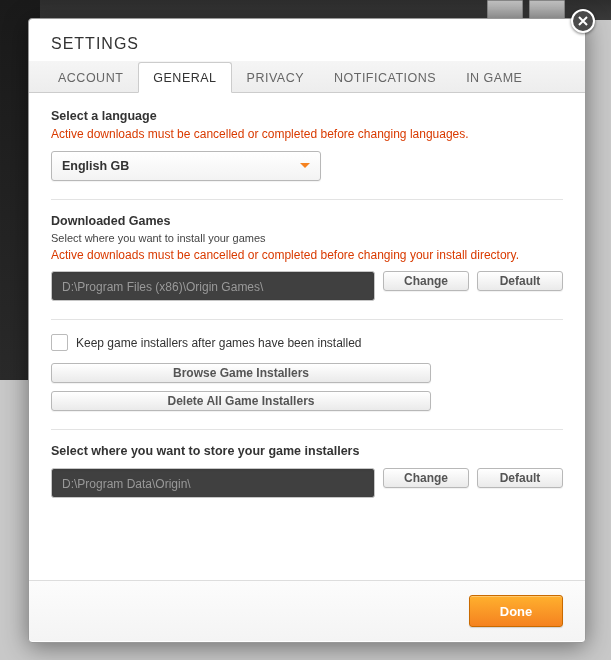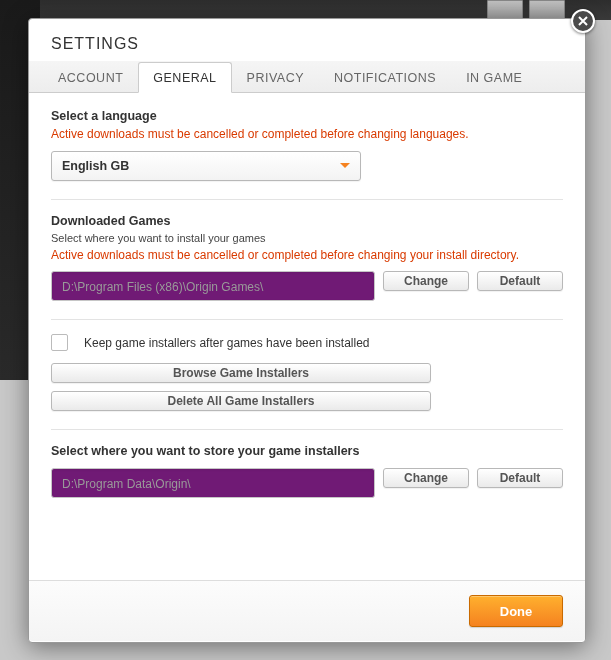--- a/index.html
+++ b/index.html
@@ -34,32 +34,32 @@
 
     
     .content::-webkit-scrollbar { width: 8px; }
     .content::-webkit-scrollbar-track { background: #f0f0f0; }
     .content::-webkit-scrollbar-thumb { background: #bfbfbf; border-radius: 4px; }
 
     .section-label { font-weight: bold; font-size: 12.5px; color: #333; margin-bottom: 4px; }
     .sub-text { font-size: 11px; color: #444; margin-bottom: 4px; }
     .warn { color: #d93a00; font-size: 12px; margin-bottom: 8px; line-height: 1.3; }
 
-    .select-box { display:flex; align-items:center; justify-content:space-between; width: 310px; height: 30px; border: 1px solid #b8b8b8; border-radius: 3px; background: linear-gradient(#fff,#f3f3f3); padding: 0 10px; cursor: pointer; box-shadow: inset 0 1px 0 #fff,0 1px 1px rgba(0,0,0,0.05);}
+    .select-box { display:flex; align-items:center; justify-content:space-between; width: 270px; height: 30px; border: 1px solid #b8b8b8; border-radius: 3px; background: linear-gradient(#fff,#f3f3f3); padding: 0 10px; cursor: pointer; box-shadow: inset 0 1px 0 #fff,0 1px 1px rgba(0,0,0,0.05);}
     .select-box span { font-size: 12.5px; font-weight: bold; color: #333; }
     .select-caret { width:0;height:0;border-left:5px solid transparent;border-right:5px solid transparent;border-top:5px solid #f58220;}
 
     hr.sep { border: none; border-top: 1px solid #e3e3e3; margin: 18px 0 14px; }
 
     .path-row { display:flex; gap: 8px; }
-    .path-input { flex: 1; height: 30px; border: 1px solid #c6c6c6; background: #701a75; border-radius: 3px; padding: 0 10px; font-size: 12px; color: #999; line-height: 30px; box-shadow: inset 0 1px 2px rgba(0,0,0,0.08);}
+    .path-input { flex: 1; height: 30px; border: 1px solid #c6c6c6; background: #404040; border-radius: 3px; padding: 0 10px; font-size: 12px; color: #999; line-height: 30px; box-shadow: inset 0 1px 2px rgba(0,0,0,0.08);}
     .btn { height: 20px; min-width: 86px; padding: 0 4px; border: 1px solid #b8b8b8; background: linear-gradient(#ffffff,#eaeaea); border-radius: 3px; font-size: 12px; font-weight: bold; color: #555; cursor: pointer; box-shadow: 0 1px 1px rgba(0,0,0,0.06);}
     .btn.wide { width: 100%; max-width: 380px; display:block; margin-bottom: 8px; }
 
-    .checkbox-row { display:flex; align-items:center; gap: 16px; margin-bottom: 12px; }
+    .checkbox-row { display:flex; align-items:center; gap: 8px; margin-bottom: 12px; }
     .checkbox { width: 17px; height: 17px; border: 1px solid #bbb; background: #fff; border-radius: 2px; }
     .checkbox-label { font-size: 12px; color: #333; }
 
     .footer { border-top: 1px solid #ddd; padding: 14px 22px; display:flex; justify-content:flex-end; background: linear-gradient(#fcfcfc,#f4f4f4); border-radius: 0 0 4px 4px;}
     .done-btn { width: 94px; height: 32px; border: 1px solid #c96a00; border-radius: 3px; background: linear-gradient(#ffb02e,#f58220); color: #fff; font-weight: bold; font-size: 13px; cursor: pointer; box-shadow: 0 1px 1px rgba(0,0,0,0.15), inset 0 1px 0 rgba(255,255,255,0.3);}
   </style>
 </head>
 <body>
 
 <div class="bg-dark2"></div>

